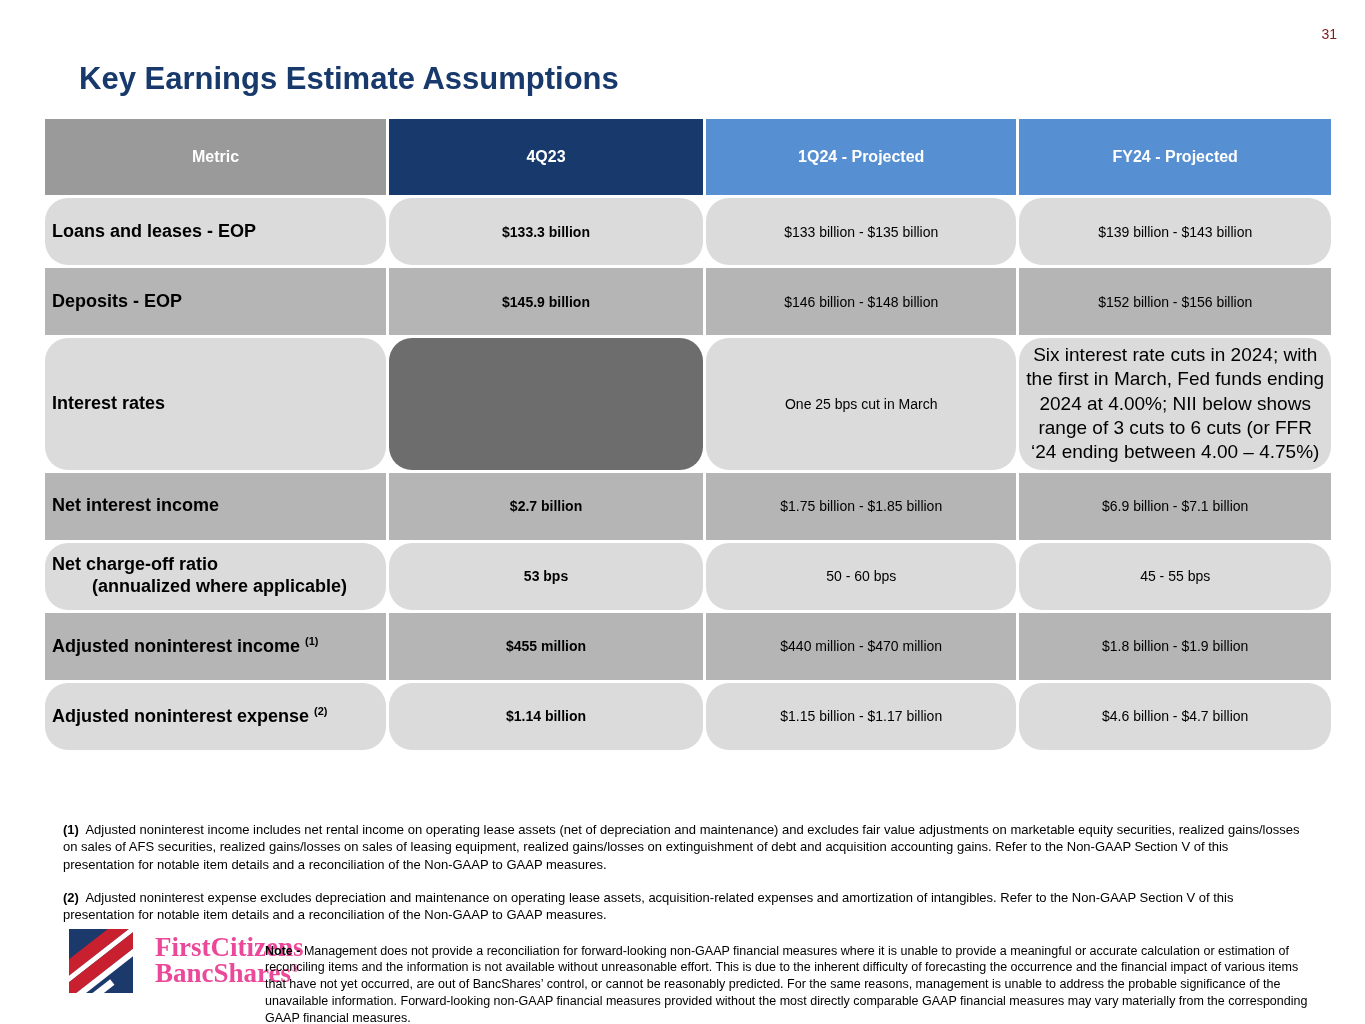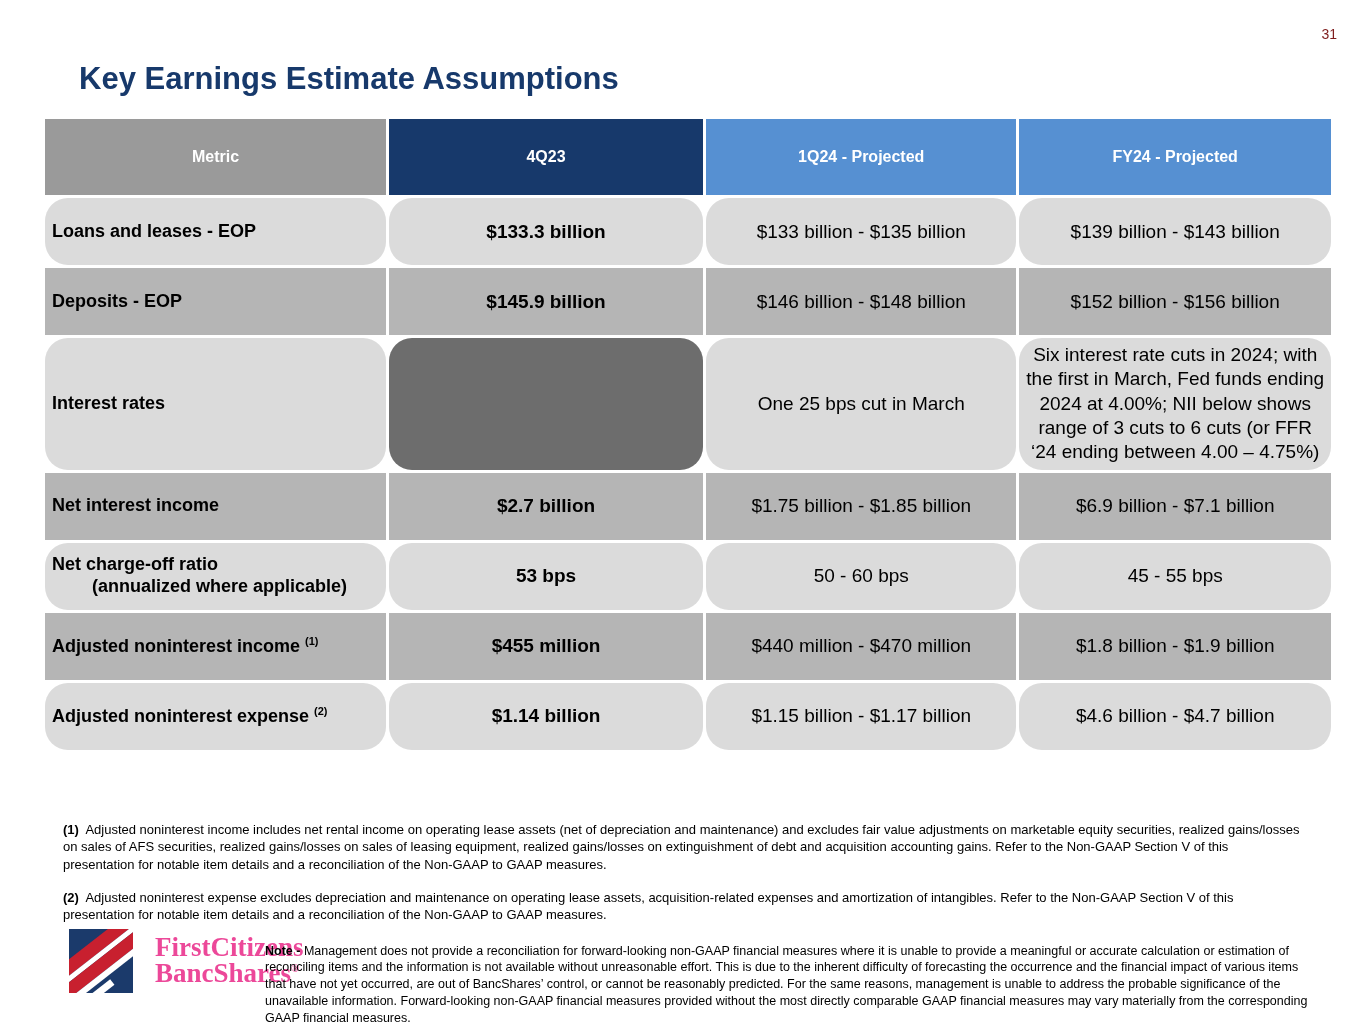--- a/index.html
+++ b/index.html
@@ -23,21 +23,21 @@
   .assumptions-table th {
     height:76px; font-size:16px; font-weight:bold; color:#ffffff;
     text-align:center; vertical-align:middle; padding:0 6px;
   }
   .h-metric { background:#9a9a9a; }
   .h-q423  { background:#17396b; }
   .h-proj  { background:#5690d2; }
 
   .assumptions-table td {
     text-align:center; vertical-align:middle;
-    font-size:19px; padding:8px 10px;
+    font-size:14px; padding:8px 10px;
   }
   .r-light td { background:#dbdbdb;border-radius:23px; }
   .r-dark  td { background:#b5b5b5; }
   tr.std td  { height:51px; }
   tr.tall td { height:86px; }
 
   td.c-metric {
     text-align:left; font-weight:bold; font-size:18px;
     padding-left:7px; line-height:1.22;
   }

